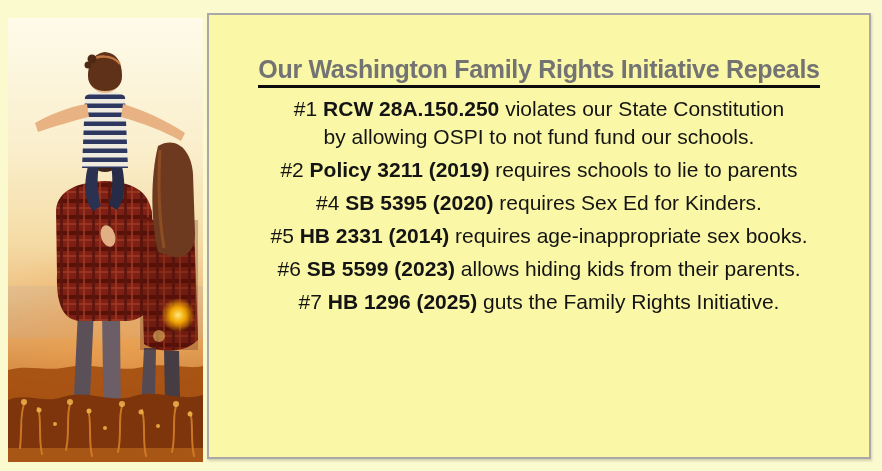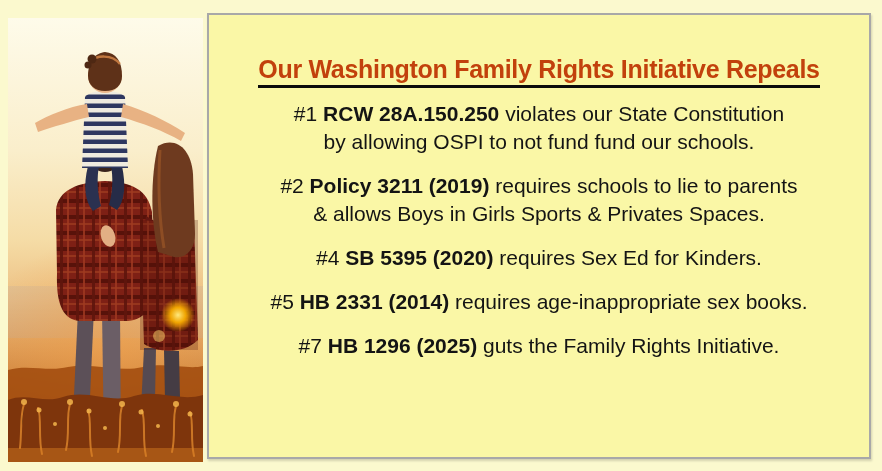--- a/index.html
+++ b/index.html
@@ -13,27 +13,27 @@
   }
   .photo-frame svg{display:block;width:100%;height:100%;}
   .panel{
     position:absolute;left:207px;top:13px;width:664px;height:446px;
     background:#FAF7A6;border:2px solid #A8A8A8;box-sizing:border-box;
     box-shadow:1px 2px 2px rgba(140,140,120,0.35);
     text-align:center;color:#141414;
   }
   .panel-title{
     margin:40px 10px 11px 10px;
-    font-size:25px;font-weight:bold;letter-spacing:-0.3px;color:#c2410c;
+    font-size:25px;font-weight:bold;letter-spacing:-0.3px;color:#737373;
   }
   .panel-title .underline{
     border-bottom:3px solid #0c0c0c;padding-bottom:2px;
   }
   .items{font-size:21px;line-height:28px;}
-  .item{margin:16px 6px 5px 6px;}
+  .item{margin:0 6px 5px 6px;}
   .item .bill{font-weight:bold;}
 </style>
 </head>
 <body>
 
 <div class="photo-frame">
   <svg viewBox="0 0 195 444" preserveAspectRatio="none">
     <defs>
       <linearGradient id="sky" x1="0" y1="0" x2="0" y2="1">
         <stop offset="0" stop-color="#FEFBEA"></stop>
@@ -136,23 +136,24 @@
       <rect x="0" y="430" width="195" height="14" fill="#D97E22" opacity="0.45"></rect>
     </g>
   </svg>
 </div>
 
 <div class="panel">
   <div class="panel-title"><span class="underline">Our Washington Family Rights Initiative Repeals</span></div>
   <div class="items" id="items">
   <p class="item"><span class="prefix">#1 </span><span class="bill">RCW 28A.150.250</span><span class="rest"> violates our State Constitution</span><br><span class="line2">by allowing OSPI to not fund fund our schools.</span></p>
 
-  <p class="item"><span class="prefix">#2 </span><span class="bill">Policy 3211 (2019)</span><span class="rest"> requires schools to lie to parents</span><br><span class="line2">&amp; allows Boys in Girls Sports &amp; Privates Spaces.</span></p>
+  <p class="item"><span class="prefix">#2 </span><span class="bill">Policy 3211 (2019)</span><span class="rest"> requires schools to lie to parents</span><br></p>
 
 
   <p class="item"><span class="prefix">#4 </span><span class="bill">SB 5395 (2020)</span><span class="rest"> requires Sex Ed for Kinders.</span></p>
 
   <p class="item"><span class="prefix">#5 </span><span class="bill">HB 2331 (2014)</span><span class="rest"> requires age-inappropriate sex books.</span></p>
 
+  <p class="item"><span class="prefix">#6 </span><span class="bill">SB 5599 (2023)</span><span class="rest"> allows hiding kids from their parents.</span></p>
 
   <p class="item"><span class="prefix">#7 </span><span class="bill">HB 1296 (2025)</span><span class="rest"> guts the Family Rights Initiative.</span></p>
 </div>
 </div>
 
 </body></html>

